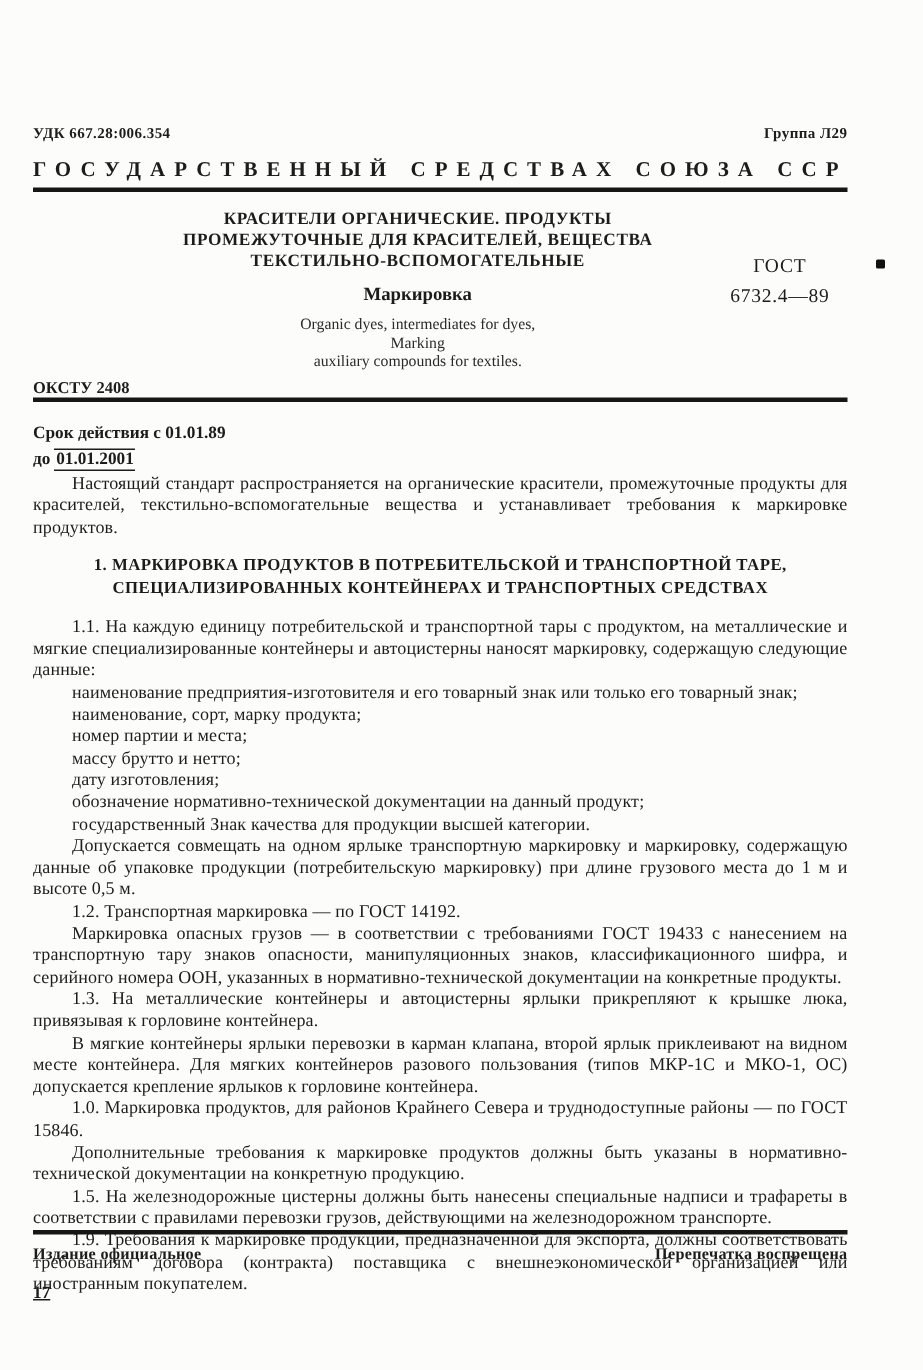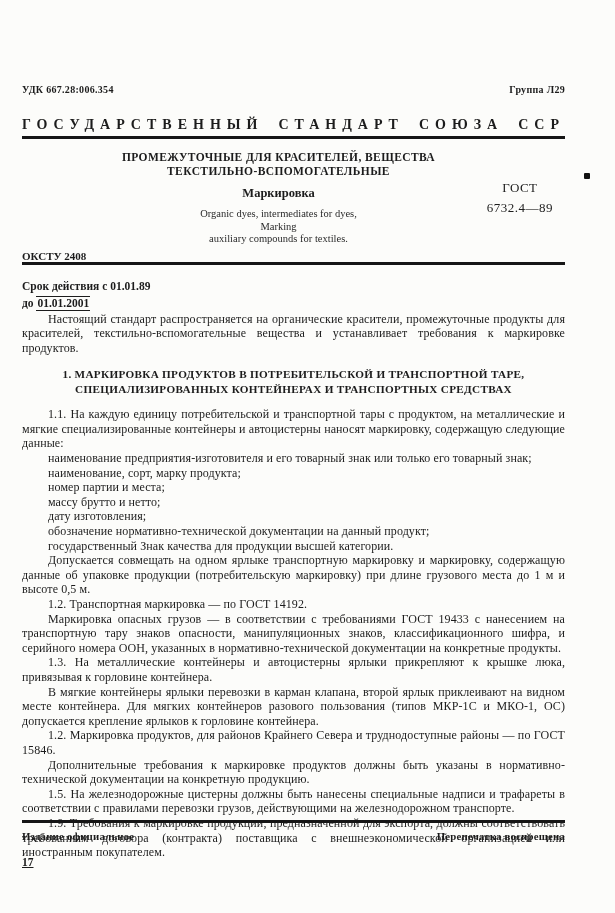--- a/index.html
+++ b/index.html
@@ -14,21 +14,21 @@
   .page { position: absolute; inset: 0; }
   .content { position: absolute; left: 22px; right: 50px; top: 0; }
 
   
   .udk-row {
     margin-top: 84px;
     display: flex; justify-content: space-between;
     font-size: 10px; font-weight: bold; letter-spacing: 0.3px;
   }
   .std-header {
-    margin-top: 22px;
+    margin-top: 11px;
     display: flex; justify-content: space-between; align-items: baseline;
     font-size: 14px; font-weight: bold;
   }
   .std-header span { letter-spacing: 6px; white-space: nowrap; }
   .rule { height: 3px; background: #161616; }
   .rule-top { margin-top: 3px; }
 
   
   .title-section { position: relative; margin-top: 11px; }
   .title-lines { text-align: center; font-weight: bold; font-size: 11.5px; line-height: 14px; letter-spacing: 0.4px; padding: 0 70px 0 40px; }
@@ -77,28 +77,29 @@
 <div class="page">
   <div class="content">
 
     <div class="udk-row">
       <span>УДК 667.28:006.354</span>
       <span>Группа Л29</span>
     </div>
 
     <div class="std-header">
       <span>ГОСУДАРСТВЕННЫЙ</span>
-      <span>СТАНДАРТ</span>
+      <span>СРЕДСТВАХ</span>
       <span>СОЮЗА</span>
       <span>ССР</span>
     </div>
     <div class="rule rule-top"></div>
 
     <div class="title-section">
       <div class="title-lines">
+        <div>КРАСИТЕЛИ ОРГАНИЧЕСКИЕ. ПРОДУКТЫ</div>
         <div>ПРОМЕЖУТОЧНЫЕ ДЛЯ КРАСИТЕЛЕЙ, ВЕЩЕСТВА</div>
         <div>ТЕКСТИЛЬНО-ВСПОМОГАТЕЛЬНЫЕ</div>
       </div>
       <div class="subtitle-ru">Маркировка</div>
       <div class="subtitle-en">
         <div>Organic dyes, intermediates for dyes,</div>
         <div>Marking</div>
         <div>auxiliary compounds for textiles.</div>
       </div>
       <div class="gost-block">
@@ -128,21 +129,21 @@
     <p class="body-par">номер партии и места;</p>
     <p class="body-par">массу брутто и нетто;</p>
     <p class="body-par">дату изготовления;</p>
     <p class="body-par">обозначение нормативно-технической документации на данный продукт;</p>
     <p class="body-par">государственный Знак качества для продукции высшей категории.</p>
     <p class="body-par">Допускается совмещать на одном ярлыке транспортную маркировку и маркировку, содержащую данные об упаковке продукции (потребительскую маркировку) при длине грузового места до 1 м и высоте 0,5 м.</p>
     <p class="body-par">1.2. Транспортная маркировка — по ГОСТ 14192.</p>
     <p class="body-par">Маркировка опасных грузов — в соответствии с требованиями ГОСТ 19433 с нанесением на транспортную тару знаков опасности, манипуляционных знаков, классификационного шифра, и серийного номера ООН, указанных в нормативно-технической документации на конкретные продукты.</p>
     <p class="body-par">1.3. На металлические контейнеры и автоцистерны ярлыки прикрепляют к крышке люка, привязывая к горловине контейнера.</p>
     <p class="body-par">В мягкие контейнеры ярлыки перевозки в карман клапана, второй ярлык приклеивают на видном месте контейнера. Для мягких контейнеров разового пользования (типов МКР-1С и МКО-1, ОС) допускается крепление ярлыков к горловине контейнера.</p>
-    <p class="body-par">1.2. Маркировка продуктов, для районов Крайнего Севера и труднодоступные районы — по ГОСТ 15846.</p>
+    <p class="body-par">1.0. Маркировка продуктов, для районов Крайнего Севера и труднодоступные районы — по ГОСТ 15846.</p>
     <p class="body-par">Дополнительные требования к маркировке продуктов должны быть указаны в нормативно-технической документации на конкретную продукцию.</p>
     <p class="body-par">1.5. На железнодорожные цистерны должны быть нанесены специальные надписи и трафареты в соответствии с правилами перевозки грузов, действующими на железнодорожном транспорте.</p>
     <p class="body-par">1.9. Требования к маркировке продукции, предназначенной для экспорта, должны соответствовать требованиям договора (контракта) поставщика с внешнеэкономической организацией или иностранным покупателем.</p>
 
   </div>
 
   <div class="ink-dot"></div>
 
   <div class="footer">
     <div class="footer-rule"></div>

